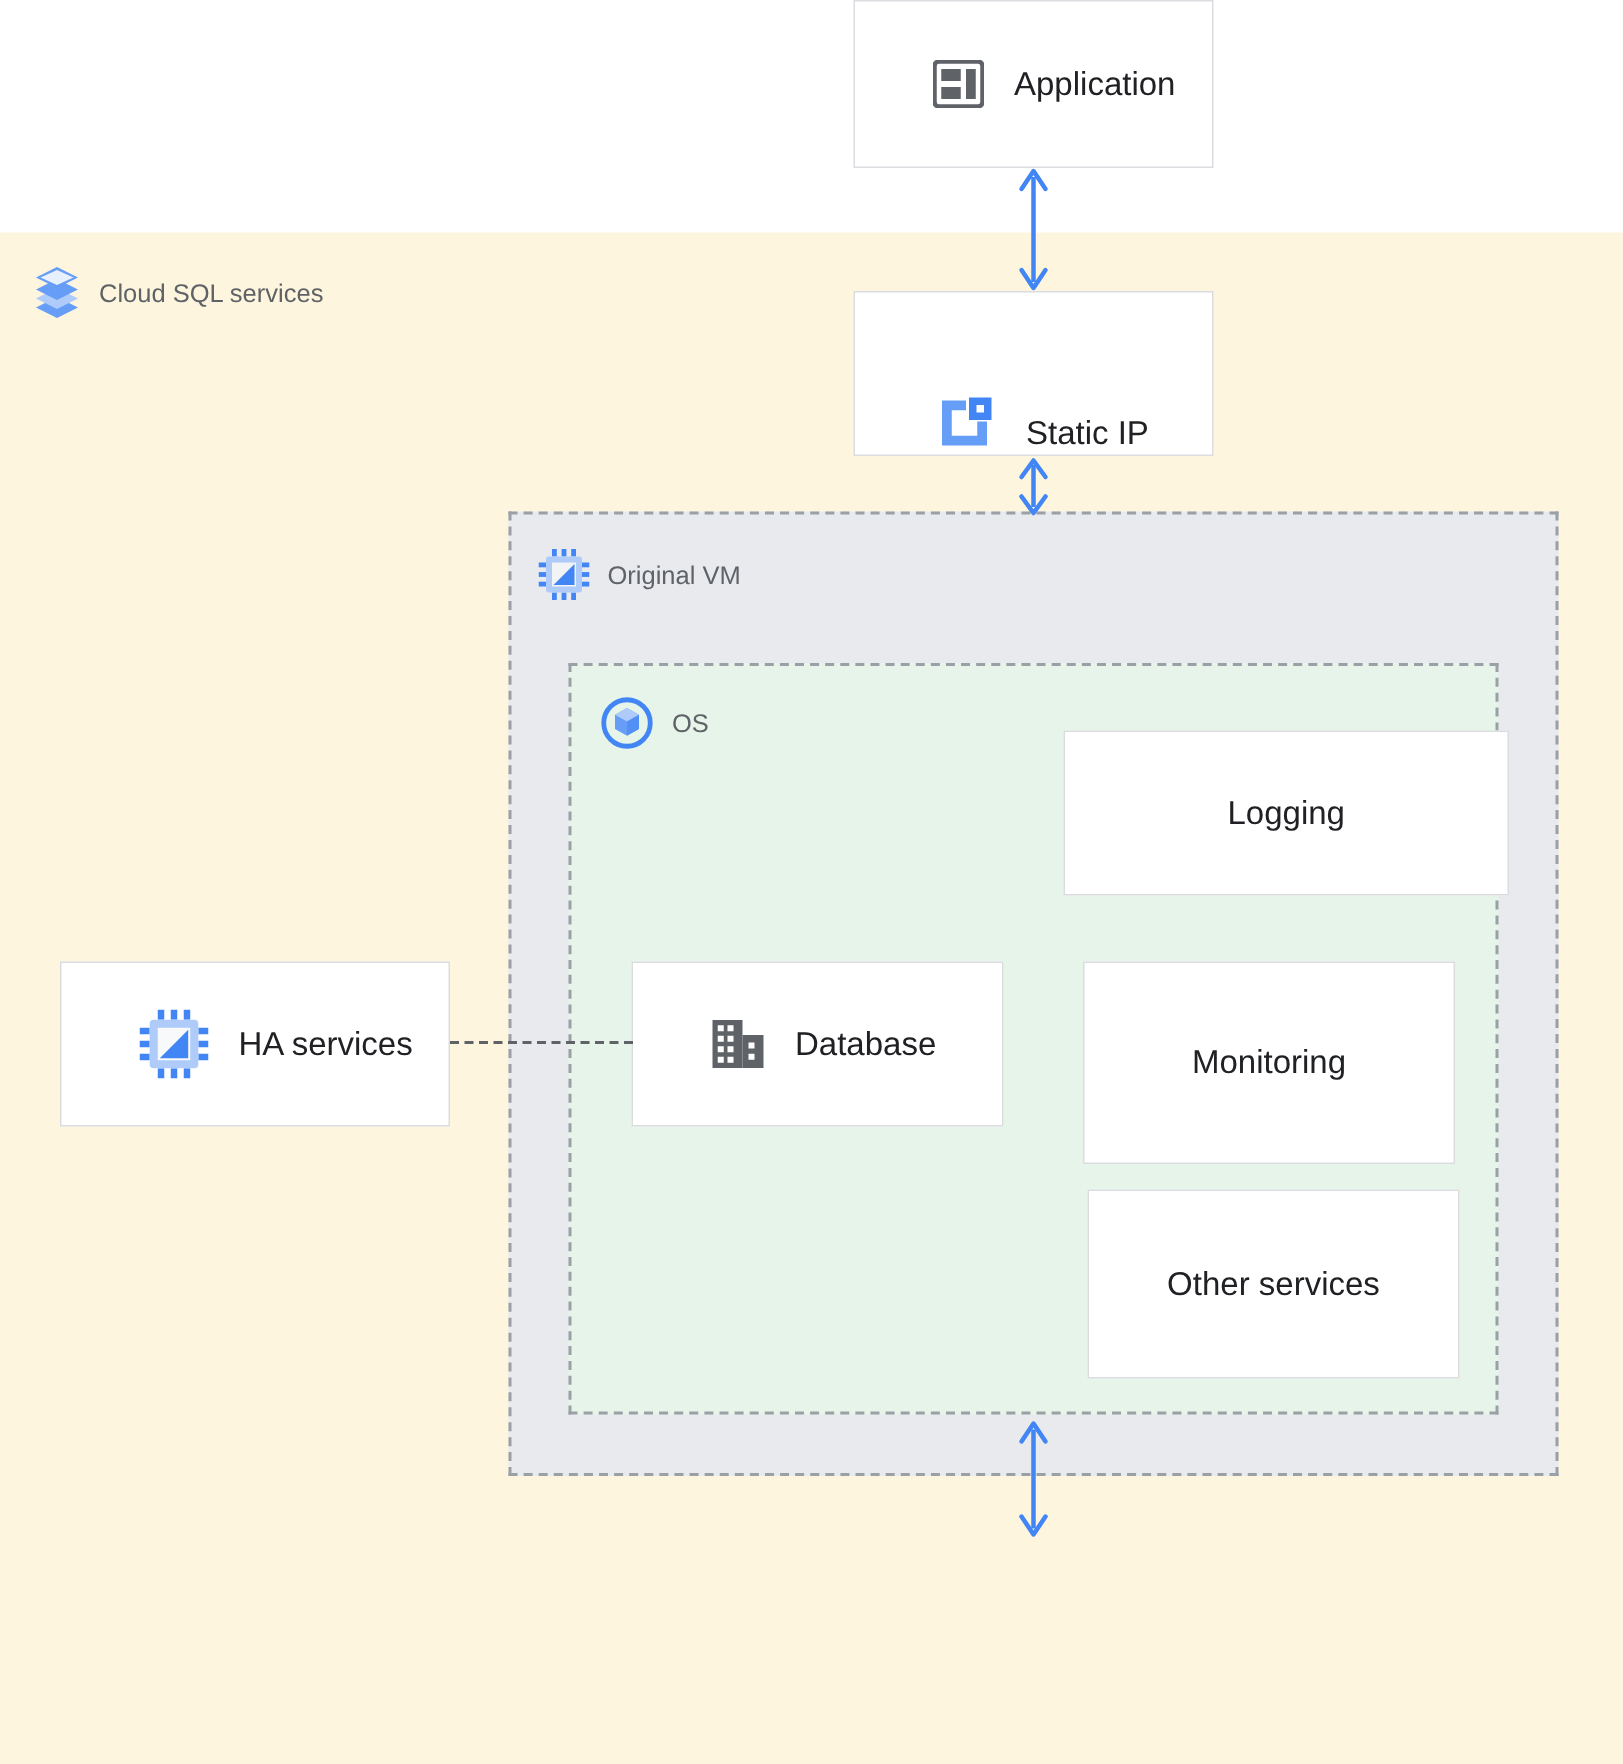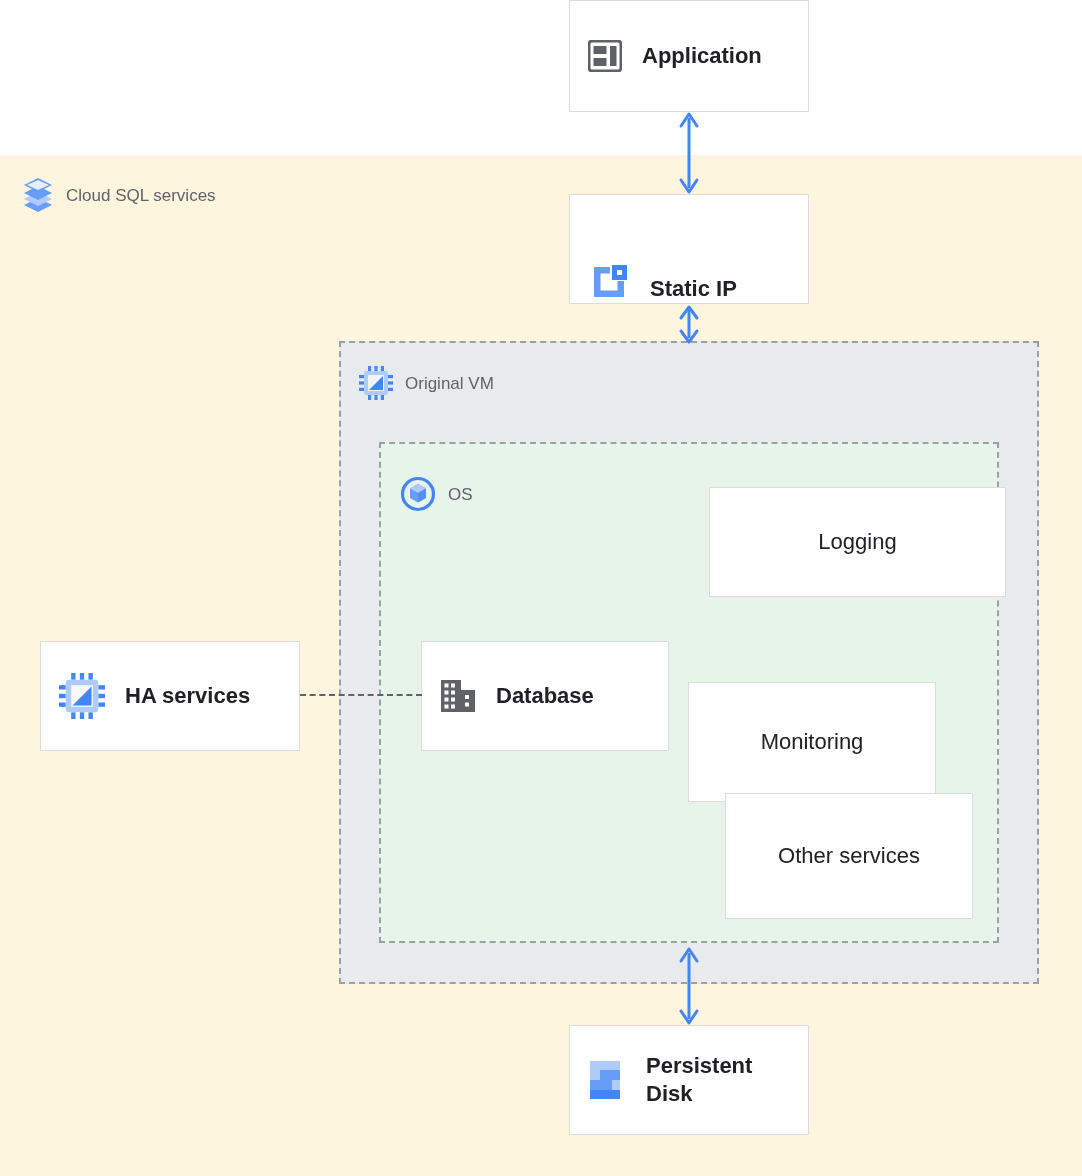--- a/index.html
+++ b/index.html
@@ -56,53 +56,52 @@
     gap: 12px;
   }
   .region-head .label {
     font-size: 17px;
     color: #5f6368;
     white-space: nowrap;
     line-height: 1;
   }
   .head-cloudsql { left: 22px; top: 178px; }
   .head-vm       { left: 359px; top: 366px; }
-  .head-os       { left: 400px; top: 476px; }
+  .head-os       { left: 400px; top: 464px; }
 
   
   .node {
     position: absolute;
     box-sizing: border-box;
     background: #ffffff;
     border: 1px solid #dadce0;
     display: flex;
     align-items: center;
     gap: 20px;
   }
   .node.with-icon {
-    padding-left: 18px;
-    font-weight: bold;
+    padding-left: 52px;
   }
   .node.centered {
     justify-content: center;
     padding-left: 0;
   }
   .node .node-label {
     font-size: 22px;
     color: #202124;
     line-height: 1.22;
     white-space: pre-line;
   }
 
   .node-application     { left: 569px; top: 0px;    width: 240px; height: 112px; }
   .node-staticip        { left: 569px; top: 194px;  width: 240px; height: 110px; align-items: flex-end; }
   .node-hastandby       { left: 40px;  top: 641px;  width: 260px; height: 110px; }
   .node-database        { left: 421px; top: 641px;  width: 248px; height: 110px; }
   .node-logging         { left: 709px; top: 487px;  width: 297px; height: 110px; }
-  .node-monitoring      { left: 688px; top: 641px;  width: 248px; height: 120px; margin-top: 41px; }
+  .node-monitoring      { left: 722px; top: 641px;  width: 248px; height: 135px; }
   .node-otherservices   { left: 709px; top: 793px;  width: 248px; height: 126px; margin-left: 16px; }
   .node-persistentdisk  { left: 569px; top: 1025px; width: 240px; height: 110px; }
   .node-persistentdisk .node-label { line-height: 1.28; }
 
   
   .icon {
     display: inline-block;
     flex: 0 0 auto;
     line-height: 0;
   }
@@ -259,34 +258,20 @@
   </div>
 
   <div class="node centered node-monitoring">
     <span class="node-label">Monitoring</span>
   </div>
 
   <div class="node centered node-otherservices">
     <span class="node-label">Other services</span>
   </div>
 
-  <div class="node with-icon node-persistentdisk">
-    <span class="icon">
-      <svg width="38" height="42" viewBox="0 0 38 42">
-        <rect x="2" y="2" width="30" height="9" fill="#aecbfa"></rect>
-        <rect x="2" y="11" width="10" height="10" fill="#aecbfa"></rect>
-        <rect x="12" y="11" width="20" height="10" fill="#669df6"></rect>
-        <rect x="2" y="21" width="22" height="10" fill="#669df6"></rect>
-        <rect x="24" y="21" width="8" height="10" fill="#aecbfa"></rect>
-        <rect x="2" y="31" width="30" height="9" fill="#4285f4"></rect>
-      </svg>
-    </span>
-    <span class="node-label">Persistent
-Disk</span>
-  </div>
 
   <svg class="conn" style="left:659px; top:108px; width:60px; height:90px;">
     <line x1="30" y1="10" x2="30" y2="80" stroke="#4285f4" stroke-width="3"></line>
     <polyline points="22,18 30,6 38,18" fill="none" stroke="#4285f4" stroke-width="3" stroke-linecap="round" stroke-linejoin="round"></polyline>
     <polyline points="22,72 30,84 38,72" fill="none" stroke="#4285f4" stroke-width="3" stroke-linecap="round" stroke-linejoin="round"></polyline>
   </svg>
 
   <svg class="conn" style="left:659px; top:302px; width:60px; height:44px;">
     <line x1="30" y1="8" x2="30" y2="36" stroke="#4285f4" stroke-width="3"></line>
     <polyline points="22,16 30,5 38,16" fill="none" stroke="#4285f4" stroke-width="3" stroke-linecap="round" stroke-linejoin="round"></polyline>

